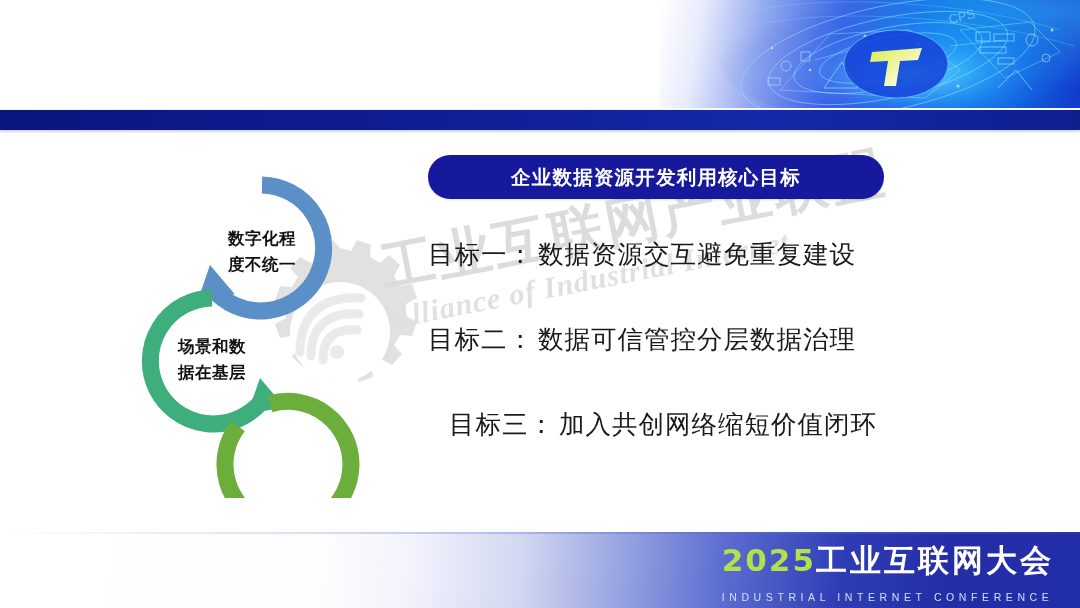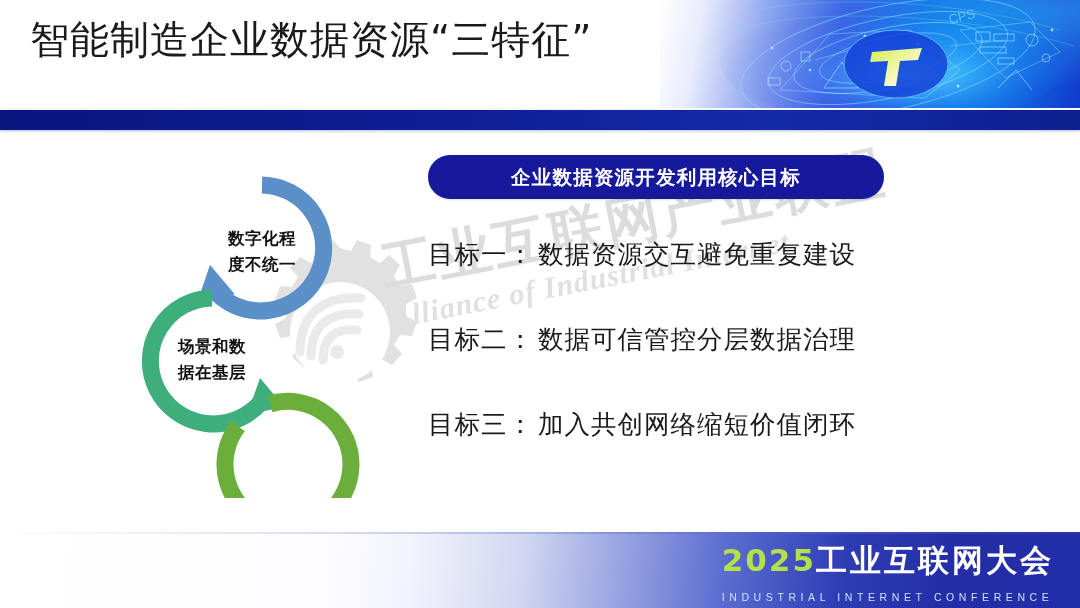--- a/index.html
+++ b/index.html
@@ -161,21 +161,21 @@
     margin-top: 38px;
   }
   .goal-item {
     font-size: 25.5px;
     color: #1a1a1a;
     letter-spacing: 1px;
     margin-bottom: 50px;
     white-space: nowrap;
     font-family: "DejaVu Sans", "Liberation Sans", sans-serif;
   }
-  .goal-item:last-child { margin-bottom: 8px; }
+  .goal-item:last-child { margin-bottom: 8px; text-align: center; }
   .goal-tag { margin-right: 4px; }
 
   
   .footer {
     position: absolute;
     left: 0;
     bottom: 0;
     width: 1080px;
     height: 76px;
     background: linear-gradient(95deg,
@@ -281,21 +281,20 @@
         </g>
         <ellipse cx="236" cy="64" rx="52" ry="34" fill="#1342d8" opacity="0.85"></ellipse>
         <ellipse cx="236" cy="64" rx="52" ry="34" fill="none" stroke="#7fd8ff" stroke-width="1" opacity="0.6"></ellipse>
         <g>
           <path d="M212 52 L262 48 L258 60 L240 61 L236 86 L224 86 L228 61 L210 62 Z" fill="url(#logoGrad)"></path>
         </g>
         <text x="290" y="24" font-family="Liberation Sans, sans-serif" font-size="13" fill="#9fe8ff" opacity="0.55" transform="rotate(-14 290 24)">CPS</text>
       </svg>
     </div>
 
-    <div class="header-title">智能制造企业数据资源“三特征”</div>
   </div>
 
   <div class="header-rule"></div>
 
   <div class="body-area">
 
     <div class="watermark">
       <svg class="wm-mark" width="190" height="185" viewBox="0 0 190 185">
         <g fill="#9d9d9d">
           <path d="M95 8 l11 3 6 -11 14 5 -1 12 10 6 9 -8 11 10 -6 11 6 10 12 -2 5 14 -11 6 0 12 11 6 -5 14 -12 -1 -6 10 8 9 -10 11 -11 -6 -10 6 2 12 -14 5 -6 -11 -12 0 -6 11 -14 -5 1 -12 -10 -6 -9 8 -11 -10 6 -11 -6 -10 -12 2 -5 -14 11 -6 0 -12 -11 -6 5 -14 12 1 6 -10 -8 -9 10 -11 11 6 10 -6 -2 -12 14 -5z"></path>

